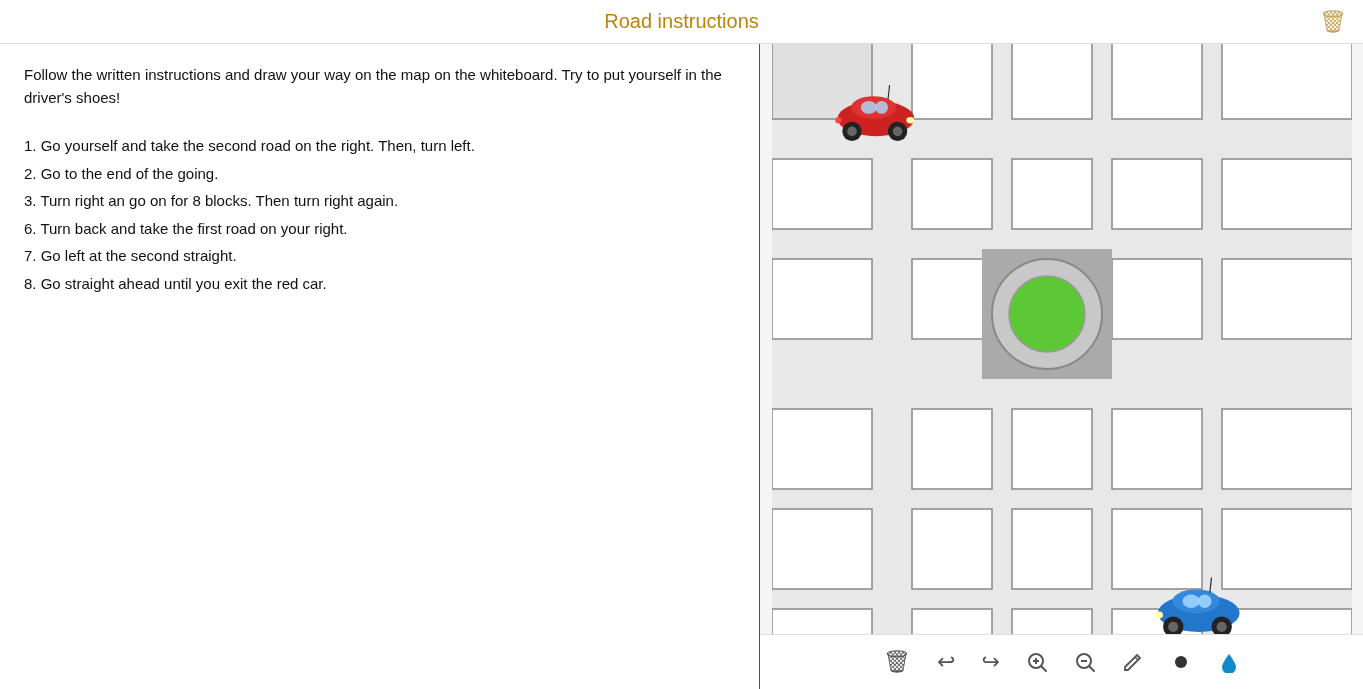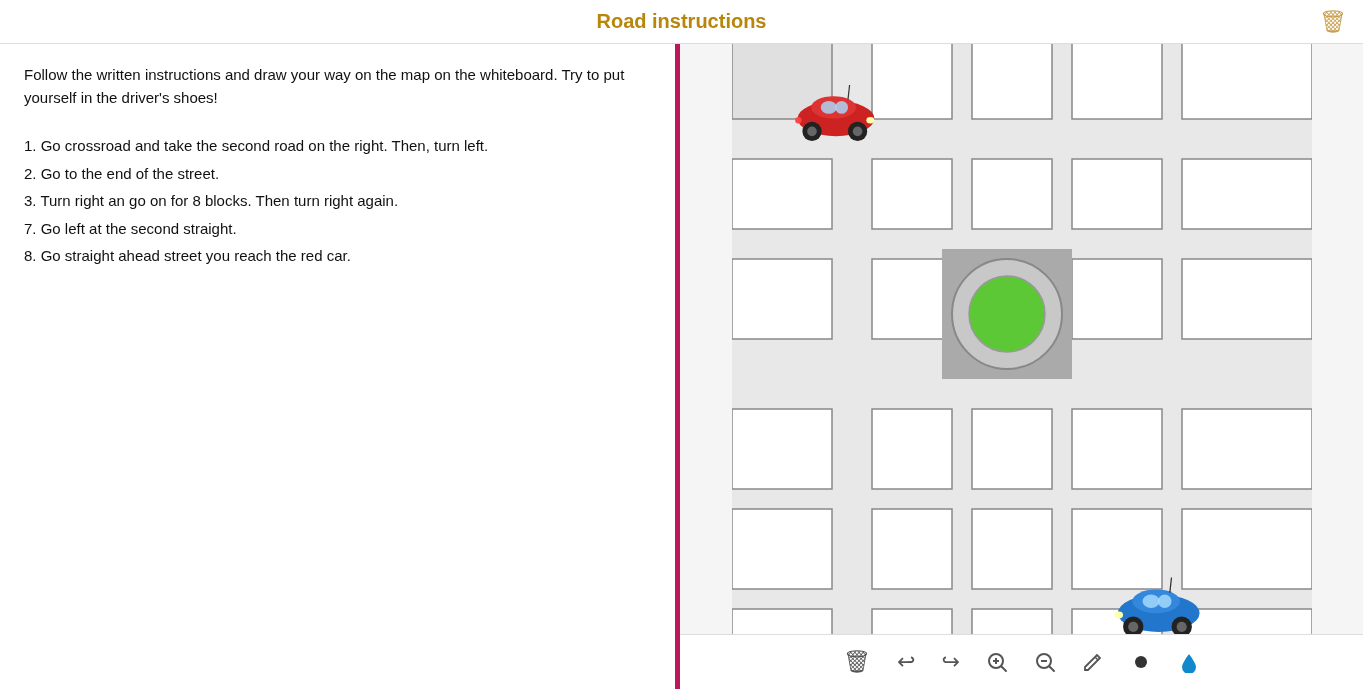--- a/index.html
+++ b/index.html
@@ -19,44 +19,44 @@
       align-items: center;
       justify-content: center;
       padding: 8px 16px;
       border-bottom: 1px solid #ddd;
       position: relative;
       min-height: 44px;
     }
     #header-title {
       color: #b8860b;
       font-size: 20px;
-      font-weight: bold;
+      font-weight: normal;
     }
     #header-trash {
       position: absolute;
       right: 16px;
       top: 50%;
       transform: translateY(-50%);
       font-size: 22px;
       color: #c8a050;
       cursor: pointer;
     }
 
     
     #main {
       display: flex;
       flex: 1;
       overflow: hidden;
     }
 
     
     #left-panel {
-      width: 680px;
+      width: 760px;
       padding: 20px 24px;
-      border-right: 5px solid #be185d;
+      border-right: 1px solid #be185d;
       overflow-y: auto;
     }
 
     #intro-text {
       font-size: 15px;
       color: #111;
       margin-bottom: 24px;
       line-height: 1.5;
     }
 
@@ -126,25 +126,26 @@
   <span id="header-title">Road instructions</span>
   <span id="header-trash">🗑</span>
 </div>
 
 <div id="main">
 
   <div id="left-panel">
     <p id="intro-text">Follow the written instructions and draw your way on the map on the whiteboard. Try to put yourself in the driver's shoes!</p>
 
     <ol id="instructions-list">
-      <li>1. <span>Go crossroad and take the second road on the right. Then, turn left.</span></li>
-      <li>2. <span>Go to the end of the street.</span></li>
+      <li>1. <span>Go yourself and take the second road on the right. Then, turn left.</span></li>
+      <li>2. <span>Go to the end of the going.</span></li>
       <li>3. <span>Turn right an go on for 8 blocks. Then turn right again.</span></li>
+      <li>6. <span>Turn back and take the first road on your right.</span></li>
       <li>7. <span>Go left at the second straight.</span></li>
-      <li>8. <span>Go straight ahead street you reach the red car.</span></li>
+      <li>8. <span>Go straight ahead until you exit the red car.</span></li>
     </ol>
   </div>
 
   <div id="right-panel">
     <div id="map-area">
 
       <svg id="map-svg" viewBox="0 0 580 600" xmlns="http://www.w3.org/2000/svg">
 
         <rect x="0" y="0" width="580" height="600" fill="#e8e8e8"></rect>
 

